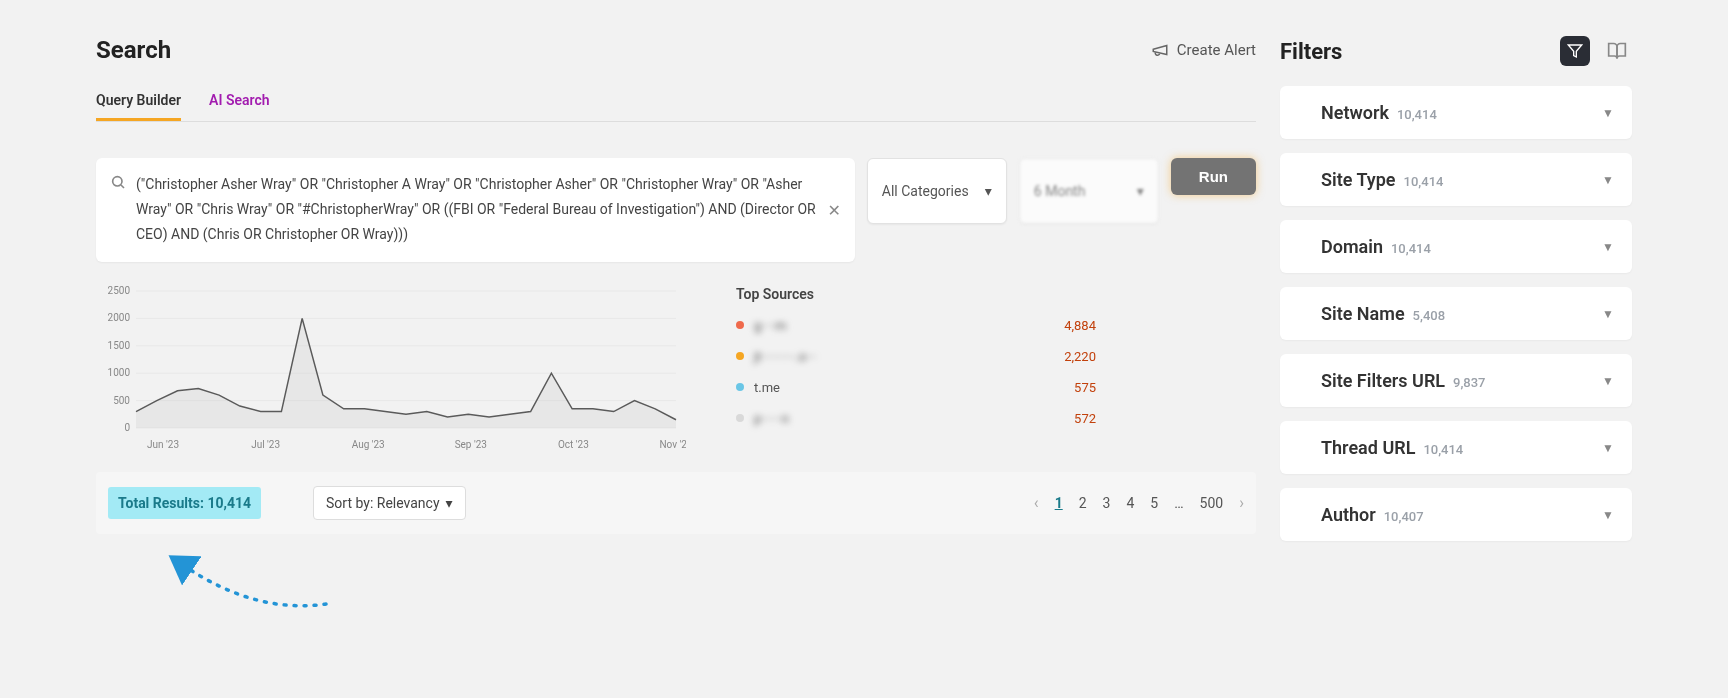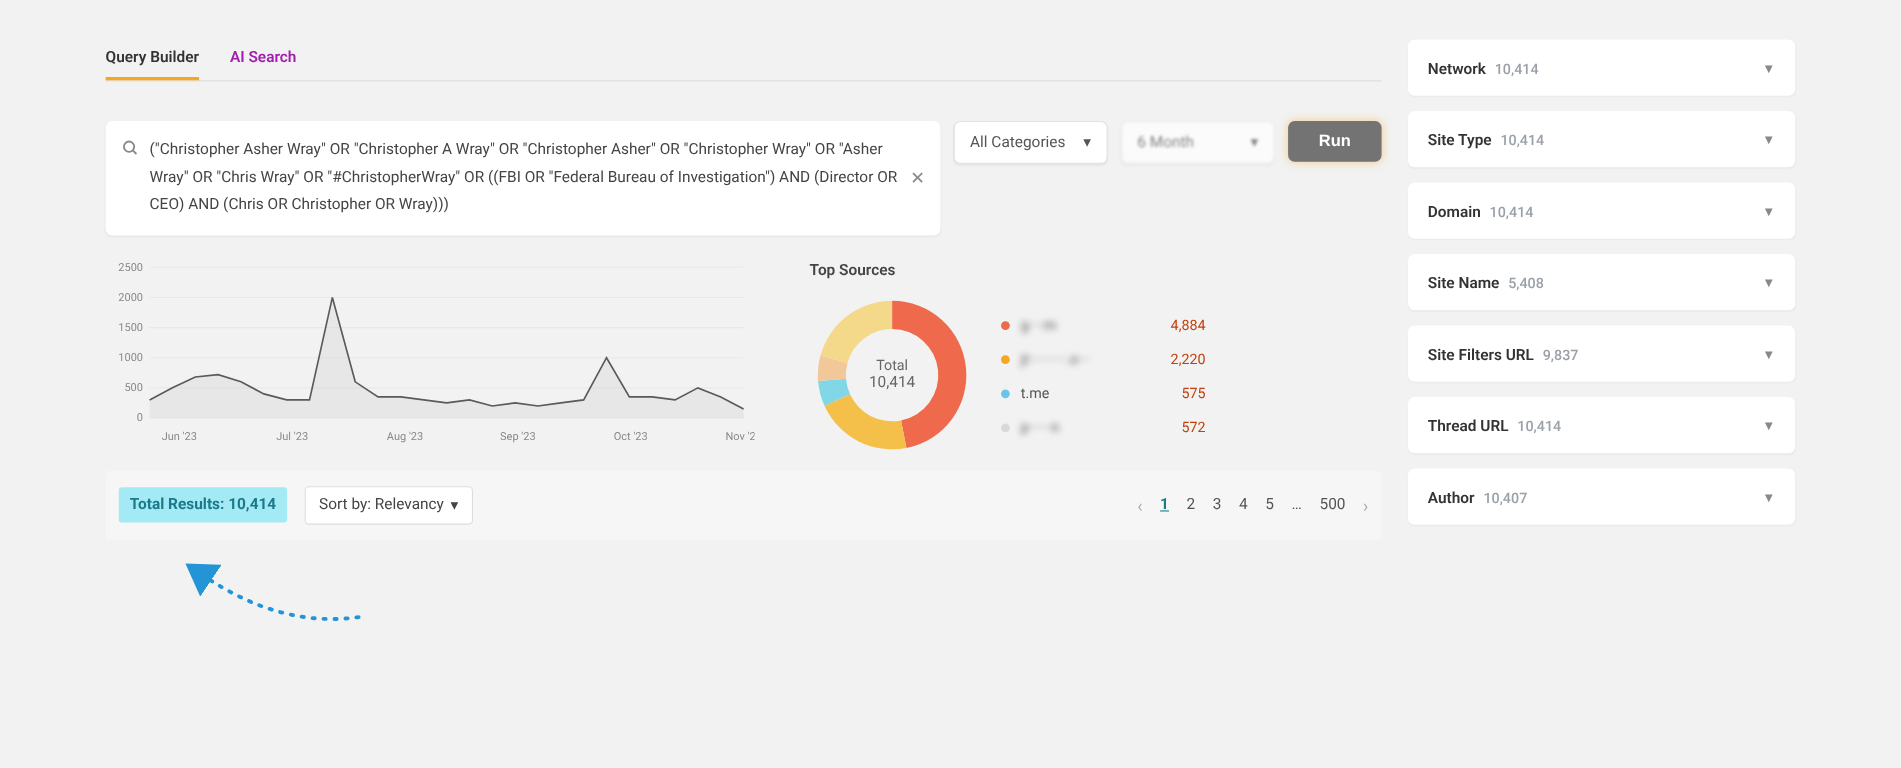--- a/index.html
+++ b/index.html
@@ -14,21 +14,21 @@
 
 .tabs { display: flex; gap: 28px; border-bottom: 1px solid #ddd; margin-bottom: 36px; }
 .tab { padding: 8px 0 10px; font-size: 14px; font-weight: 600; color: #a21caf; cursor: pointer; border-bottom: 3px solid transparent; }
 .tab.active { color: #333; border-bottom-color: #f5a623; }
 
 .search-row { display: flex; gap: 12px; align-items: flex-start; margin-bottom: 24px; }
 .query-box { flex: 1; background: #fff; border-radius: 6px; padding: 14px 38px 14px 40px; position: relative; box-shadow: 0 1px 2px rgba(0,0,0,.05); }
 .query-box .sicon { position: absolute; left: 14px; top: 16px; color: #888; }
 .query-box .clear { position: absolute; right: 14px; top: 50%; transform: translateY(-50%); color: #888; cursor: pointer; font-size: 16px; }
 .query-text { font-size: 14px; line-height: 1.8; color: #444; }
-.sel { background: #fff; border: 1px solid #e2e2e2; border-radius: 6px; padding: 10px 14px; font-size: 14px; color: #555; display: flex; align-items: center; gap: 8px; cursor: pointer; min-width: 140px; justify-content: space-between; box-shadow: 0 1px 2px rgba(0,0,0,.05); }
+.sel { background: #fff; border: 1px solid #e2e2e2; border-radius: 6px; padding: 24px 14px; font-size: 14px; color: #555; display: flex; align-items: center; gap: 8px; cursor: pointer; min-width: 140px; justify-content: space-between; box-shadow: 0 1px 2px rgba(0,0,0,.05); }
 .sel.blurred { filter: blur(1.5px); opacity: .7; }
 .run-btn { background: #737373; color: #fff; border: none; border-radius: 6px; padding: 10px 28px; font-size: 15px; font-weight: 600; cursor: pointer; box-shadow: 0 0 8px rgba(245,166,35,.5); }
 
 .charts-row { display: flex; gap: 20px; margin-bottom: 12px; }
 .chart-card { background: transparent; }
 .chart-title { font-size: 14px; font-weight: 600; color: #444; margin-bottom: 12px; }
 
 .line-chart { width: 620px; }
 .donut-chart { width: 360px; display: flex; gap: 24px; }
 .donut { position: relative; width: 150px; height: 150px; }
@@ -37,45 +37,55 @@
 .donut-center .val { font-size: 14px; color: #666; }
 .legend { flex: 1; display: flex; flex-direction: column; gap: 16px; margin-top: 4px; font-size: 13px; }
 .legend-item { display: flex; align-items: center; gap: 10px; }
 .dot { width: 8px; height: 8px; border-radius: 50%; flex-shrink: 0; }
 .legend-name { flex: 1; color: #555; }
 .legend-name.blurred { filter: blur(3px); }
 .legend-val { color: #c2410c; font-weight: 400; }
 
 .results-bar { background: #f6f6f6; display: flex; align-items: center; padding: 14px 12px; border-radius: 4px; gap: 16px; }
 .total-badge { background: #a3eaf5; color: #1a7a8a; font-weight: 700; font-size: 14px; padding: 8px 10px; border-radius: 3px; }
-.sort-sel { background: #fff; border: 1px solid #ddd; border-radius: 4px; padding: 8px 12px; font-size: 14px; color: #444; display: flex; align-items: center; gap: 6px; cursor: pointer; }
+.sort-sel { background: #fff; border: 1px solid #ddd; border-radius: 4px; padding: 8px 12px; font-size: 14px; color: #444; display: flex; align-items: center; gap: 6px; cursor: pointer; margin-left: 36px; }
 .pager { margin-left: auto; display: flex; align-items: center; gap: 16px; font-size: 14px; color: #555; }
 .pager span { cursor: pointer; }
 .pager .active { color: #1a7a8a; font-weight: 700; text-decoration: underline; }
 .pager .arrow { color: #aaa; font-size: 16px; }
 
 .arrow-annot { margin-top: 8px; margin-left: 60px; }
 
 .filters-header { display: flex; justify-content: space-between; align-items: center; margin-bottom: 20px; }
 .filters-title { font-size: 22px; font-weight: 700; color: #222; }
 .filters-icons { display: flex; gap: 12px; align-items: center; }
 .icon-btn { width: 30px; height: 30px; border-radius: 6px; display: flex; align-items: center; justify-content: center; cursor: pointer; }
 .icon-btn.dark { background: #2a2d35; color: #fff; }
 .icon-btn.light { color: #888; }
 
 .filter-card { background: #fff; border-radius: 6px; padding: 16px 18px; margin-bottom: 14px; display: flex; align-items: center; justify-content: space-between; cursor: pointer; box-shadow: 0 1px 2px rgba(0,0,0,.04); }
-.filter-label { font-size: 14px; font-weight: 600; color: #333; }
+.filter-label { font-size: 18px; font-weight: 600; color: #333; margin-left: 23px; }
 .filter-count { font-size: 13px; color: #9aa0a8; margin-left: 8px; font-weight: 500; }
 .chev { color: #888; font-size: 12px; }
 </style>
 </head>
 <body>
 
 <div class="page">
   <div class="main">
+    <div class="header-row">
+      <h1 class="page-title">Search</h1>
+      <div class="create-alert">
+        <svg width="18" height="18" viewBox="0 0 24 24" fill="none" stroke="#666" stroke-width="2">
+            <path d="M3 11l18-5v12L3 14v-3z"></path>
+            <path d="M11.6 16.8a3 3 0 1 1-5.8-1.6"></path>
+          </svg>
+        <span>Create Alert</span>
+      </div>
+    </div>
 
     <div class="tabs">
       <div class="tab active">Query Builder</div>
       <div class="tab">AI Search</div>
     </div>
 
     <div class="search-row">
       <div class="query-box">
         <span class="sicon">
           <svg width="16" height="16" viewBox="0 0 24 24" fill="none" stroke="currentColor" stroke-width="2.5">
@@ -119,33 +129,20 @@
             <text x="477.4" y="162" text-anchor="middle" font-size="10" fill="#888">Oct '23</text>
             <text x="580" y="162" text-anchor="middle" font-size="10" fill="#888">Nov '23</text>
             <path d="M 40 142 L 40 125.56 L 60.769230769230774 114.6 L 81.53846153846155 104.73599999999999 L 102.30769230769232 102.54400000000001 L 123.07692307692308 109.12 L 143.84615384615387 120.08 L 164.61538461538464 125.56 L 185.3846153846154 125.56 L 206.15384615384616 32.39999999999999 L 226.9230769230769 109.12 L 247.6923076923077 122.82 L 268.46153846153845 122.82 L 289.2307692307693 125.56 L 310 128.3 L 330.7692307692308 125.56 L 351.5384615384615 131.04 L 372.3076923076923 128.3 L 393.0769230769231 131.04 L 413.8461538461538 128.3 L 434.6153846153846 125.56 L 455.3846153846154 87.19999999999999 L 476.1538461538462 122.82 L 496.9230769230769 122.82 L 517.6923076923076 125.56 L 538.4615384615386 114.6 L 559.2307692307693 122.82 L 580 133.78 L 580 142 Z" fill="#ccc" fill-opacity="0.3"></path>
             <path d="M40 125.56 L60.769230769230774 114.6 L81.53846153846155 104.73599999999999 L102.30769230769232 102.54400000000001 L123.07692307692308 109.12 L143.84615384615387 120.08 L164.61538461538464 125.56 L185.3846153846154 125.56 L206.15384615384616 32.39999999999999 L226.9230769230769 109.12 L247.6923076923077 122.82 L268.46153846153845 122.82 L289.2307692307693 125.56 L310 128.3 L330.7692307692308 125.56 L351.5384615384615 131.04 L372.3076923076923 128.3 L393.0769230769231 131.04 L413.8461538461538 128.3 L434.6153846153846 125.56 L455.3846153846154 87.19999999999999 L476.1538461538462 122.82 L496.9230769230769 122.82 L517.6923076923076 125.56 L538.4615384615386 114.6 L559.2307692307693 122.82 L580 133.78 " fill="none" stroke="#5a5a5a" stroke-width="1.5"></path>
           </svg>
       </div>
       <div class="chart-card donut-chart">
         <div style="width:100%">
           <div class="chart-title">Top Sources</div>
           <div style="display:flex; gap:24px; align-items:center">
-            <div class="donut">
-              <svg id="donut-svg" width="150" height="150" viewBox="0 0 100 100">
-                  <path d="M 50 5 A 45 45 0 0 1 58.71414774610197 94.14820074543363 L 55.42213637535234 77.46999157493647 A 28 28 0 0 0 50 22 Z" fill="#ef6a4c"></path>
-                  <path d="M 58.71414774610197 94.14820074543363 A 45 45 0 0 1 9.026665961862925 68.60607153053104 L 24.505481042936932 61.577111174552655 A 28 28 0 0 0 55.42213637535234 77.46999157493647 Z" fill="#f5c04a"></path>
-                  <path d="M 9.026665961862925 68.60607153053104 A 45 45 0 0 1 5.141556816944892 53.566521441491254 L 22.088079797210156 52.21916889692789 A 28 28 0 0 0 24.505481042936932 61.577111174552655 Z" fill="#82d7e6"></path>
-                  <path d="M 5.141556816944892 53.566521441491254 A 45 45 0 0 1 6.579941774229411 38.1805861536753 L 22.983074881742745 42.64569805117574 A 28 28 0 0 0 22.088079797210156 52.21916889692789 Z" fill="#f2c89a"></path>
-                  <path d="M 6.579941774229411 38.1805861536753 A 45 45 0 0 1 49.99999999999995 5 L 49.99999999999997 22 A 28 28 0 0 0 22.983074881742745 42.64569805117574 Z" fill="#f5d98a"></path>
-                </svg>
-              <div class="donut-center">
-                <div class="lbl">Total</div>
-                <div class="val">10,414</div>
-              </div>
-            </div>
             <div class="legend" id="legend">
                 <div class="legend-item">
                   <span class="dot" style="background:#ef6a4c"></span>
                   <span class="legend-name blurred">g····m</span>
                   <span class="legend-val">4,884</span>
                 </div>
                 <div class="legend-item">
                   <span class="dot" style="background:#f5a623"></span>
                   <span class="legend-name blurred">jt··········.o···</span>
                   <span class="legend-val">2,220</span>
@@ -191,20 +188,36 @@
             <marker id="ah" markerWidth="10" markerHeight="10" refX="2" refY="5" orient="auto">
               <path d="M0,0 L0,10 L8,5 z" fill="#2394d6"></path>
             </marker>
           </defs>
         <path d="M 170 62 Q 100 72 30 25" stroke="#2394d6" stroke-width="3.5" fill="none" stroke-dasharray="2 8" stroke-linecap="round" marker-end="url(#ah)"></path>
       </svg>
     </div>
   </div>
 
   <div class="sidebar">
+    <div class="filters-header">
+      <div class="filters-title">Filters</div>
+      <div class="filters-icons">
+        <div class="icon-btn dark">
+          <svg width="16" height="16" viewBox="0 0 24 24" fill="none" stroke="currentColor" stroke-width="2">
+              <polygon points="22 3 2 3 10 12.5 10 19 14 21 14 12.5 22 3"></polygon>
+            </svg>
+        </div>
+        <div class="icon-btn light">
+          <svg width="20" height="20" viewBox="0 0 24 24" fill="none" stroke="currentColor" stroke-width="2">
+              <path d="M2 3h6a4 4 0 0 1 4 4v14a3 3 0 0 0-3-3H2z"></path>
+              <path d="M22 3h-6a4 4 0 0 0-4 4v14a3 3 0 0 1 3-3h7z"></path>
+            </svg>
+        </div>
+      </div>
+    </div>
     <div id="filters-list">
         <div class="filter-card">
           <div><span class="filter-label">Network</span><span class="filter-count">10,414</span></div>
           <span class="chev">▼</span>
         </div>
         <div class="filter-card">
           <div><span class="filter-label">Site Type</span><span class="filter-count">10,414</span></div>
           <span class="chev">▼</span>
         </div>
         <div class="filter-card">

